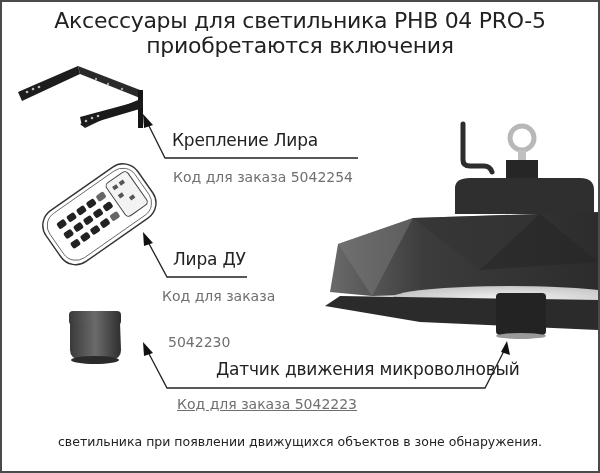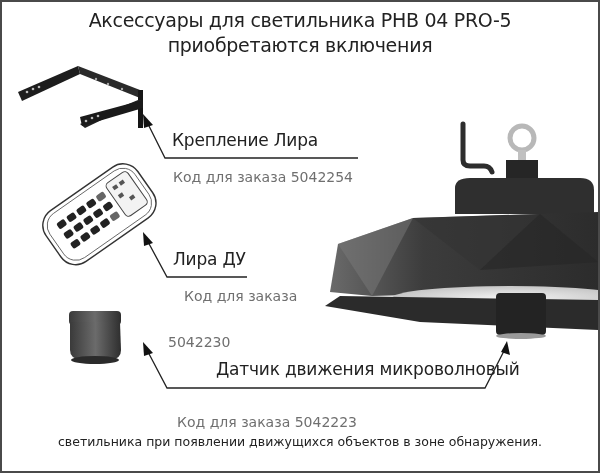--- a/index.html
+++ b/index.html
@@ -4,21 +4,21 @@
 <style>
   html, body { margin: 0; padding: 0; background: #ffffff; }
   body { width: 600px; height: 473px; overflow: hidden; }
   .frame {
     position: relative; width: 600px; height: 473px; box-sizing: border-box;
     border: 2px solid #4a4a4a; background: #ffffff; overflow: hidden;
     font-family: "DejaVu Sans", "Liberation Sans", sans-serif;
   }
   .title {
     position: absolute; left: 0; right: 0; top: 6px; text-align: center;
-    font-size: 19px; line-height: 25px; color: #222; letter-spacing: -0.3px;
+    font-size: 22px; line-height: 25px; color: #222; letter-spacing: -0.3px;
   }
   .label {
     position: absolute; font-size: 17px; color: #222; white-space: nowrap; letter-spacing: -0.2px;
   }
   .code {
     position: absolute; font-size: 14px; color: #6f6f6f; white-space: nowrap; line-height: 19px;
   }
   .footer {
     position: absolute; left: 0; right: 0; top: 431px; text-align: center;
     font-size: 12.5px; line-height: 17px; color: #222;
@@ -138,22 +138,22 @@
       <polygon points="143,232 153,243 144,246"></polygon>
       <polygon points="143,342 153,353 144,356"></polygon>
       <polygon points="507,341 510,355 501,352"></polygon>
     </g>
   </svg>
 
   <div class="label" style="left:170px; top:128px;">Крепление Лира</div>
   <div class="code" style="left:171px; top:166px;text-align:right;">Код для заказа 5042254</div>
 
   <div class="label" style="left:171px; top:247px;">Лира ДУ</div>
-  <div class="code" style="left:182px; top:285px;">Код для заказа</div>
+  <div class="code" style="left:160px; top:285px;">Код для заказа</div>
   <div class="code" style="left:166px; top:304px;margin-top:27px;">5042230</div>
 
   <div class="label" style="left:174px; top:357px;margin-left:40px;">Датчик движения микроволновый</div>
-  <div class="code" style="left:175px; top:411px;">Код для заказа 5042223</div>
+  <div class="code" style="left:175px; top:393px;text-decoration:underline;">Код для заказа 5042223</div>
 
   <div class="footer">
     <div>светильника при появлении движущихся объектов в зоне обнаружения.</div>
   </div>
 </div>
 
 </body></html>

